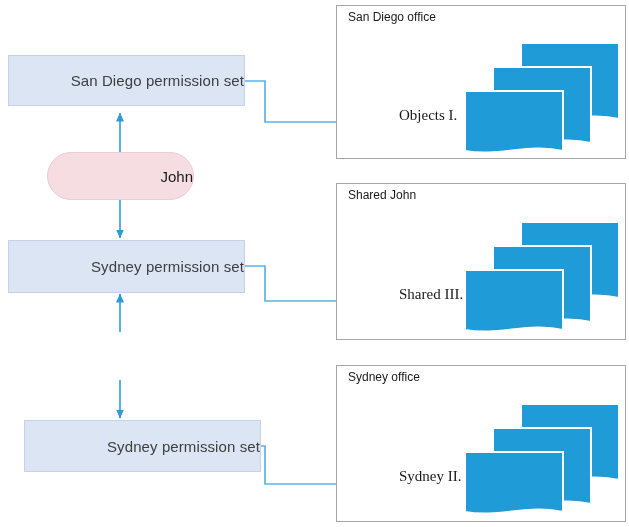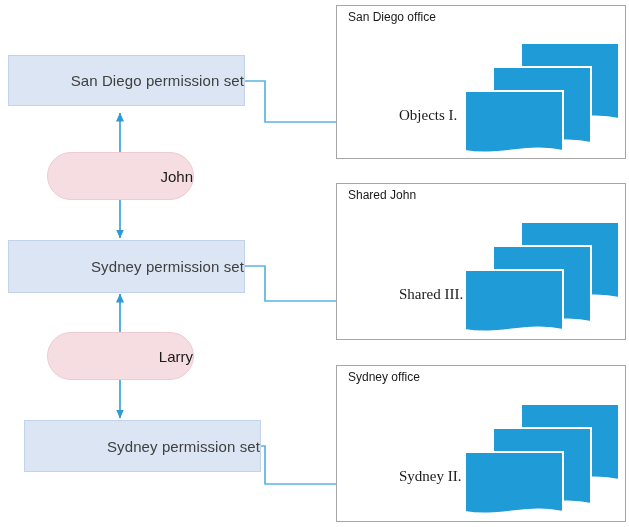--- a/index.html
+++ b/index.html
@@ -124,23 +124,20 @@
   </div>
 
   <div class="user-pill" style="left:47px; top:152px; width:147px; height:48px;">
     <span>John</span>
   </div>
 
   <div class="perm-box" style="left:8px; top:240px; width:237px; height:53px;">
     <span>Sydney permission set</span>
   </div>
 
-  <div class="user-pill" style="left:47px; top:332px; width:147px; height:48px;">
-    <span>Larry</span>
-  </div>
 
   <div class="perm-box" style="left:24px; top:420px; width:237px; height:52px;">
     <span>Sydney permission set</span>
   </div>
 
   <div class="group-panel" style="left:336px; top:5px; width:290px; height:154px;">
     <div class="group-title">San Diego office</div>
 
     <svg class="doc-stack" style="left:58px; top:35px;" width="226" height="112" viewBox="0 0 226 112" xmlns="http://www.w3.org/2000/svg">
       <g fill="#1f9bd8" stroke="#ffffff" stroke-width="2">

